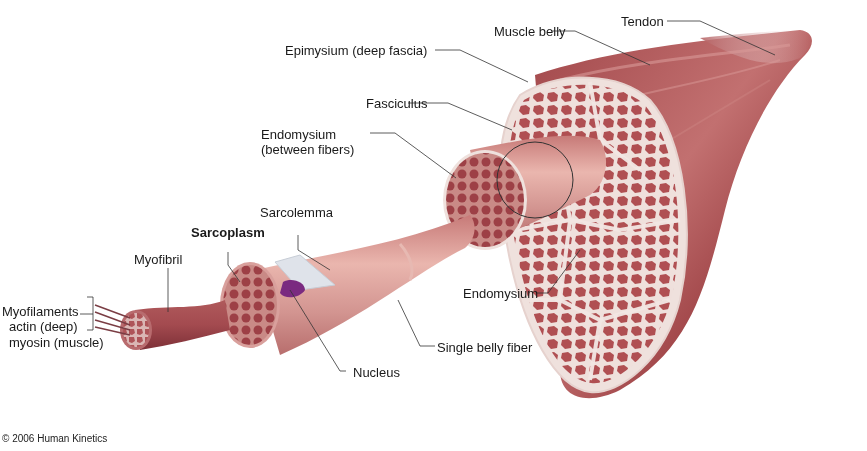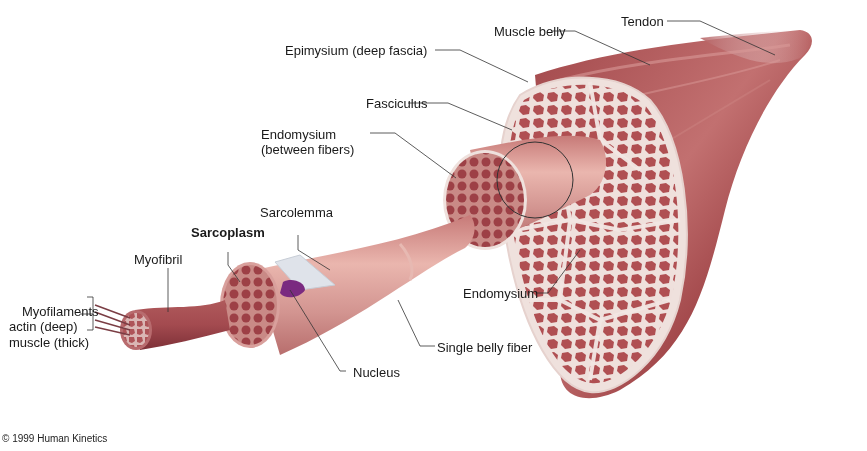--- a/index.html
+++ b/index.html
@@ -119,20 +119,20 @@
 
 <div class="label" style="left:621px; top:14px;">Tendon</div>
 <div class="label" style="left:473px; top:24px;margin-left:21px;">Muscle belly</div>
 <div class="label" style="left:285px; top:43px;">Epimysium (deep fascia)</div>
 <div class="label" style="left:366px; top:96px;">Fasciculus</div>
 <div class="label multi" style="left:261px; top:127px;">Endomysium
 (between fibers)</div>
 <div class="label" style="left:260px; top:205px;">Sarcolemma</div>
 <div class="label" style="left:191px; top:225px;font-weight:bold;">Sarcoplasm</div>
 <div class="label" style="left:134px; top:252px;">Myofibril</div>
-<div class="label" style="left:2px; top:304px;margin-left:20px;">Myofilaments</div>
+<div class="label" style="left:2px; top:304px;">Myofilaments</div>
 <div class="label" style="left:9px; top:319px;">actin (deep)</div>
-<div class="label" style="left:9px; top:335px;">muscle (thick)</div>
+<div class="label" style="left:9px; top:335px;">myosin (muscle)</div>
 <div class="label" style="left:463px; top:286px;">Endomysium</div>
 <div class="label" style="left:437px; top:340px;">Single belly fiber</div>
 <div class="label" style="left:353px; top:365px;">Nucleus</div>
 
-<div class="credit">© 1999 Human Kinetics</div>
+<div class="credit">© 2006 Human Kinetics</div>
 
 </body></html>

